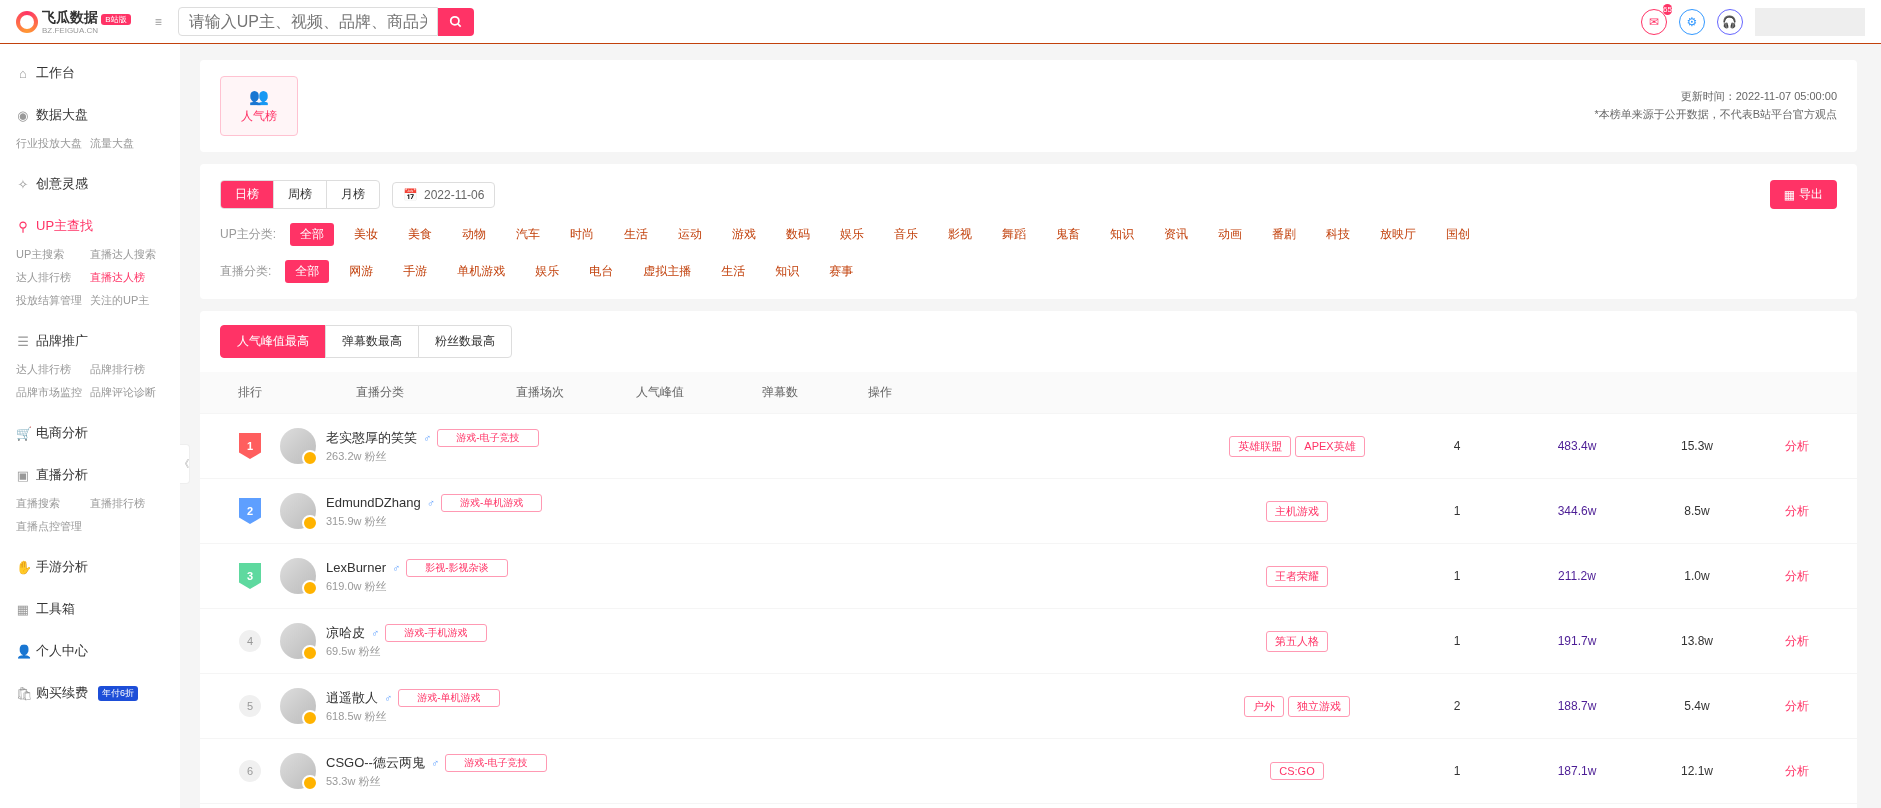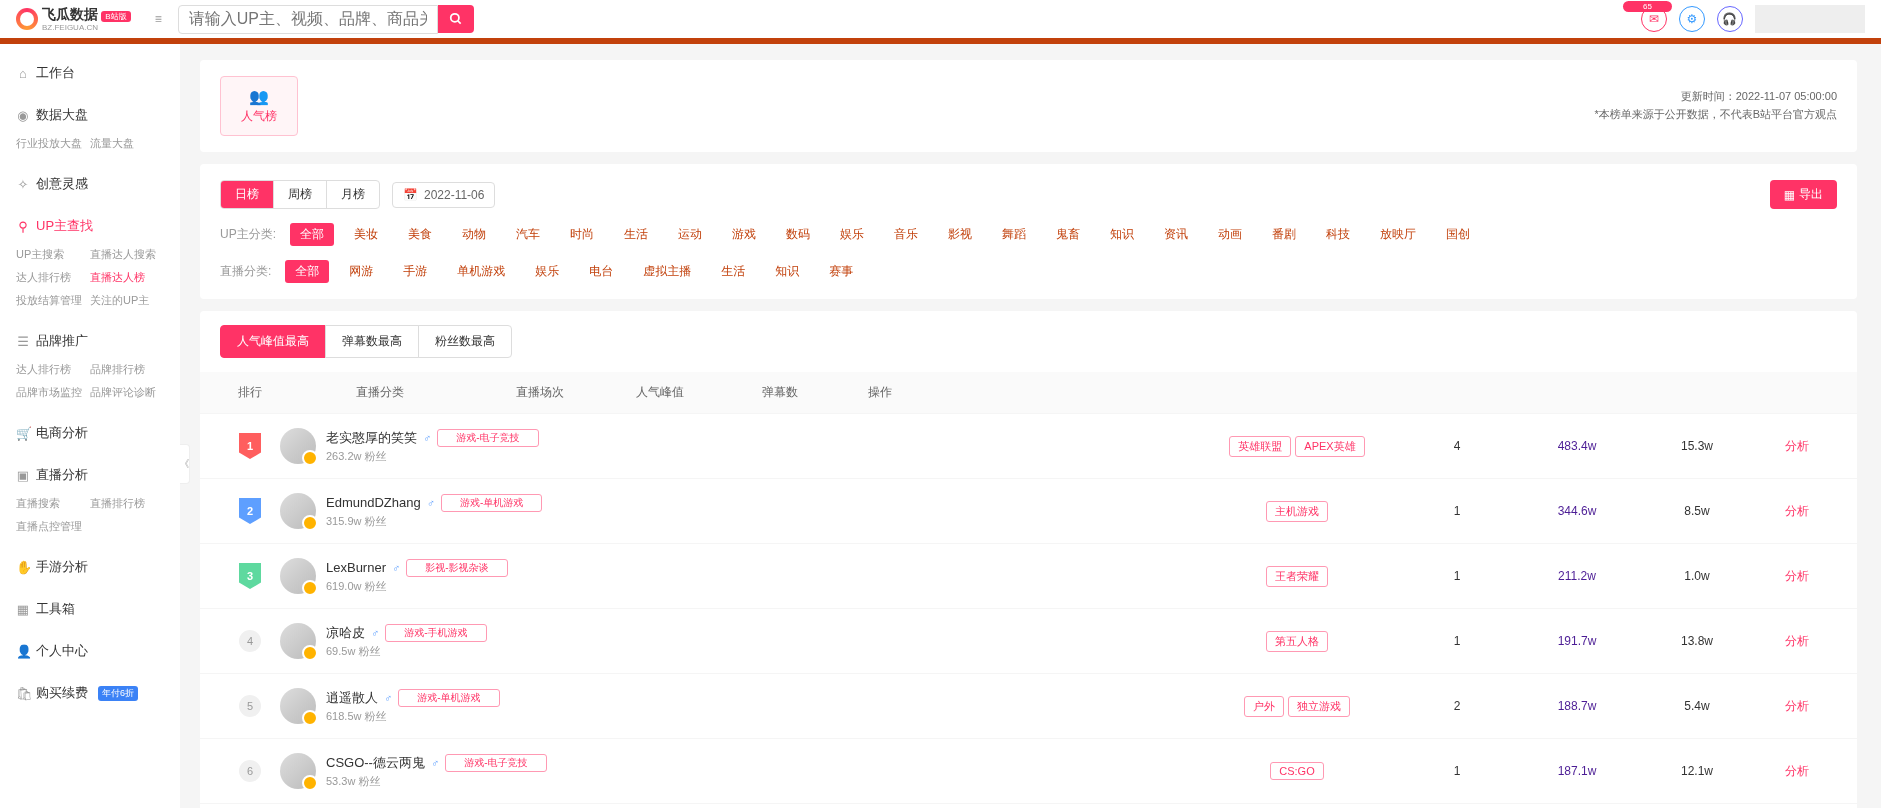--- a/index.html
+++ b/index.html
@@ -1,46 +1,46 @@
 <!DOCTYPE html>
 <html><head>
 <meta charset="utf-8">
 <style>
 *{box-sizing:border-box;margin:0;padding:0;font-family:"Microsoft YaHei","PingFang SC",sans-serif}
 body{background:#f5f5f5;font-size:12px;color:#333}
-.topbar{height:44px;background:#fff;display:flex;align-items:center;padding:0 16px;border-bottom:6px solid #c2410c;position:relative}
+.topbar{height:44px;background:#fff;display:flex;align-items:center;padding:0 16px;border-bottom:1px solid #c2410c;position:relative}
 .logo{display:flex;align-items:center;gap:4px;margin-right:24px}
 .logo-swirl{width:22px;height:22px;border-radius:50%;background:conic-gradient(#ff3366,#ff9933,#ff3366);position:relative}
 .logo-swirl:after{content:"";position:absolute;inset:4px;background:#fff;border-radius:50%}
 .logo-text{font-weight:bold;font-size:14px;color:#333}
 .logo-sub{font-size:8px;color:#999;display:block;line-height:1}
 .logo-badge{background:#ff3366;color:#fff;font-size:8px;padding:1px 4px;border-radius:3px}
 .menu-toggle{color:#999;margin-right:16px;cursor:pointer}
 .search-wrap{display:flex;align-items:center}
 .search-input{width:260px;height:29px;border:1px solid #ddd;border-radius:4px 0 0 4px;padding:2px 10px;font-size:16px;outline:none}
 .search-btn{width:36px;height:28px;background:#ff3366;border:none;border-radius:0 4px 4px 0;color:#fff;cursor:pointer;display:flex;align-items:center;justify-content:center}
 .top-right{position:absolute;right:16px;display:flex;align-items:center;gap:12px}
 .tr-icon{width:26px;height:26px;border-radius:50%;border:1.5px solid;display:flex;align-items:center;justify-content:center;position:relative;cursor:pointer}
 .tr-icon.mail{border-color:#ff3366;color:#ff3366}
 .tr-icon.gear{border-color:#3399ff;color:#3399ff}
 .tr-icon.cs{border-color:#6666ff;color:#6666ff}
-.badge{position:absolute;top:-6px;right:-6px;background:#ff3366;color:#fff;font-size:8px;padding:1px 20px;border-radius:8px}
+.badge{position:absolute;top:-6px;right:-6px;background:#ff3366;color:#fff;font-size:8px;padding:1px 0;border-radius:8px}
 .avatar-box{width:110px;height:28px;background:#eee}
 .layout{display:flex}
 .sidebar{width:180px;background:#fff;min-height:calc(100vh - 44px);padding:8px 0;position:relative}
 .collapse-handle{position:absolute;right:-10px;top:400px;width:10px;height:40px;background:#fff;border:1px solid #eee;border-left:none;border-radius:0 4px 4px 0;display:flex;align-items:center;justify-content:center;color:#999;cursor:pointer;font-size:10px}
 .nav-group{padding:4px 0}
 .nav-title{display:flex;align-items:center;gap:6px;padding:8px 16px;font-size:13px;color:#333;cursor:pointer}
 .nav-title .ico{color:#999;width:14px;text-align:center}
 .nav-title.active{color:#ff3366}
 .nav-title.active .ico{color:#ff3366}
 .nav-sub{display:flex;flex-wrap:wrap;padding:0 16px 4px}
 .nav-sub a{width:50%;padding:4px 0;font-size:11px;color:#999;text-decoration:none;cursor:pointer}
 .nav-sub a.active{color:#ff3366}
-.nav-badge{background:#3b82f6;color:#fff;font-size:9px;padding:1px 4px;border-radius:3px;margin-left:4px}
+.nav-badge{background:#1d4ed8;color:#fff;font-size:9px;padding:1px 4px;border-radius:3px;margin-left:4px}
 .main{flex:1;padding:16px 24px 16px 20px;min-width:0}
 .card{background:#fff;border-radius:4px;padding:16px 20px;margin-bottom:12px}
 .topcard{display:flex;align-items:center;gap:24px}
 .rank-tab{border:1px solid #ffc2d1;border-radius:4px;padding:10px 20px;text-align:center;color:#ff3366;background:#fff5f7;cursor:pointer}
 .rank-tab .ico{display:block;font-size:16px;margin-bottom:2px}
 .meta{margin-left:auto;text-align:right;font-size:11px;color:#666;line-height:1.6}
 .filterbar{display:flex;align-items:center;gap:12px}
 .tab-group{display:flex;border:1px solid #ddd;border-radius:4px;overflow:hidden}
 .tab-group span{padding:5px 14px;cursor:pointer;font-size:12px;border-right:1px solid #ddd}
 .tab-group span:last-child{border-right:none}

